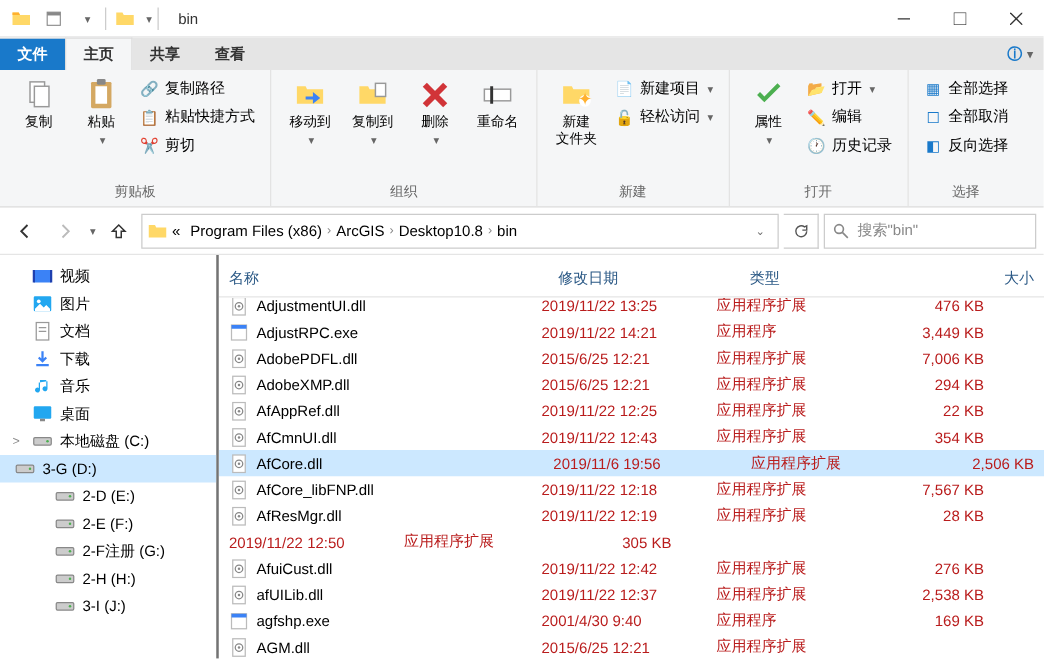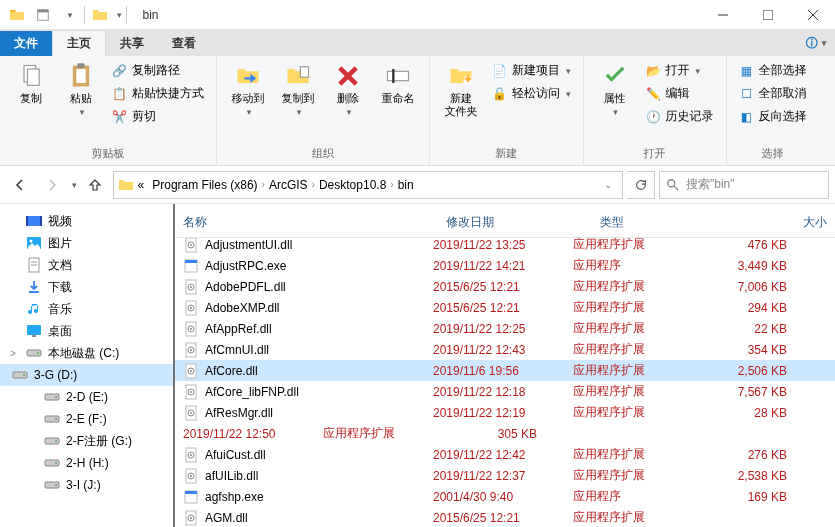--- a/index.html
+++ b/index.html
@@ -44,21 +44,21 @@
 .side-item.selected { background: #cce8ff; padding-left: 12px; }
 .side-item .ico { width: 16px; height: 16px; display: flex; align-items: center; justify-content: center; }
 .filelist { flex: 1; overflow-y: auto; }
 .list-header { display: flex; border-bottom: 1px solid #e5e5e5; color: #2a5885; font-size: 12px; position: sticky; top: 4px; background: #fff; justify-content: space-between; }
 .list-header > div { padding: 6px 8px; }
 .col-name { width: 250px; }
 .col-date { width: 140px; }
 .col-type { width: 140px; }
 .col-size { width: 90px; text-align: right; }
 .row { display: flex; align-items: center; height: 21px; padding: 0; }
-.row.selected { background: #cce8ff; }
+.row.selected { background: #cce8ff; gap: 28px; }
 .row > div { padding: 0 8px; overflow: hidden; white-space: nowrap; text-overflow: ellipsis; }
 .row .col-name { display: flex; align-items: center; gap: 6px; }
 .row .col-name .ico { width: 16px; height: 16px; flex-shrink: 0; display: flex; align-items: center; justify-content: center; }
 .row .col-date, .row .col-type, .row .col-size { color: #b91c1c; }
 svg { display: block; }
 </style>
 </head>
 <body>
 
 <div class="titlebar">

